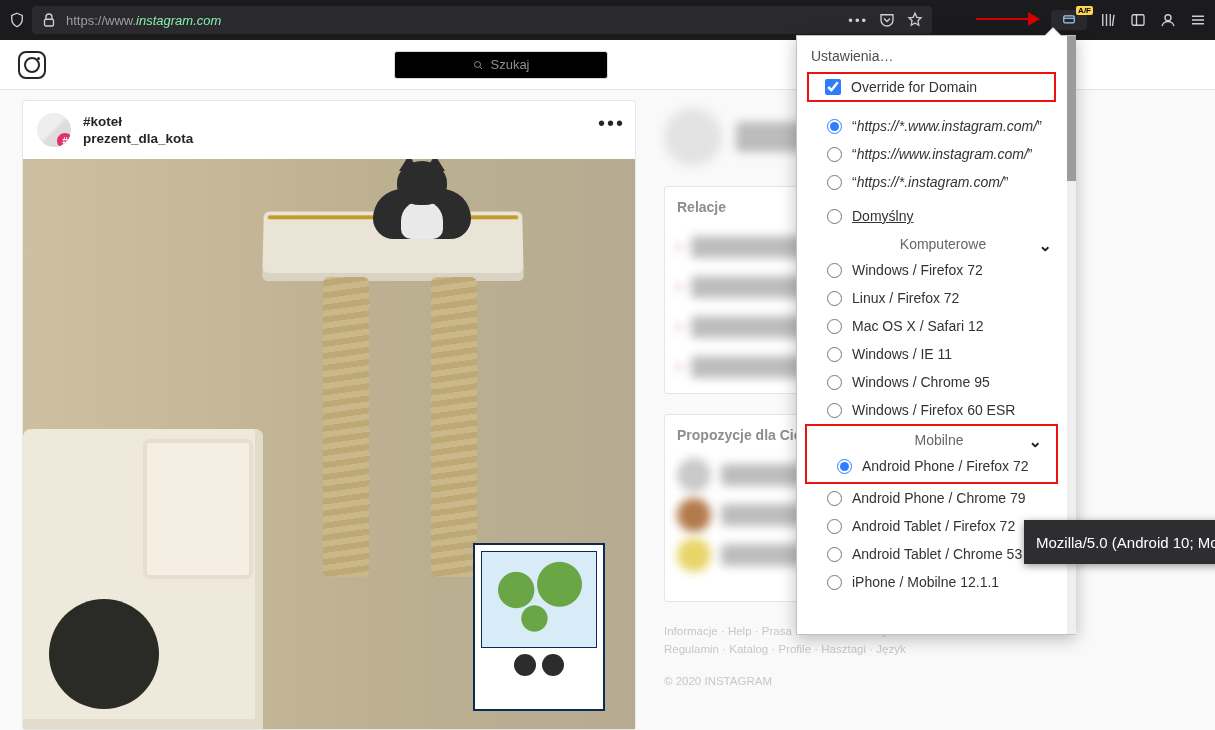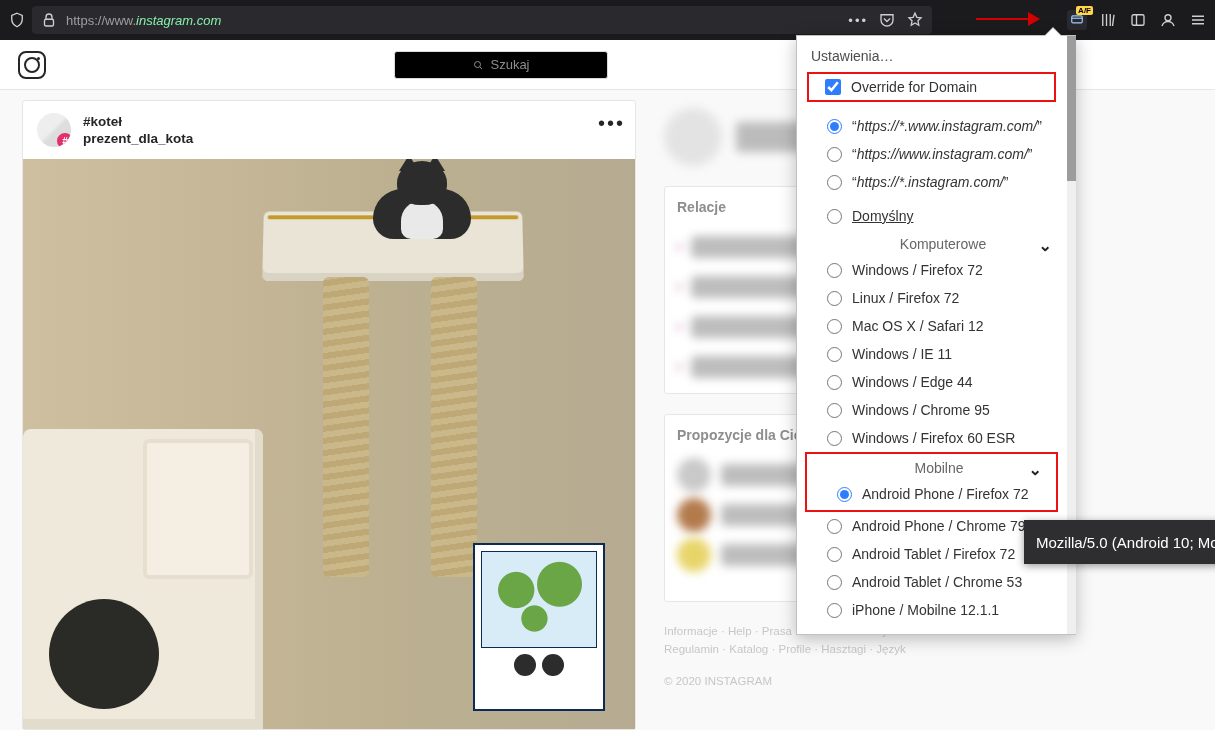--- a/index.html
+++ b/index.html
@@ -6,21 +6,21 @@
   body { width: 1215px; height: 730px; background: #f9f9f9; overflow: hidden; position: relative; }
 
   
   .chrome { background: #1b1b1d; height: 40px; display: flex; align-items: center; padding: 0 8px; gap: 6px; position: relative; }
   .chrome .addr-bar { flex: 0 0 900px; height: 28px; background: #2a2a2e; border-radius: 4px; display: flex; align-items: center; padding: 0 8px; color: #b0b0b0; font-size: 13px; gap: 8px; position: relative; }
   .chrome .addr-bar .url { color: #9e9e9e; }
   .chrome .addr-bar .url .hl { color: #86efac; font-style: italic; }
   .chrome .right-icons { display: flex; align-items: center; gap: 12px; margin-left: auto; }
   .chrome svg, .chrome .icon { color: #cfcfd0; }
   .icon-box { width: 18px; height: 18px; display:flex; align-items:center; justify-content:center; }
-  .ext-icon { width: 20px; height: 20px; background: #2a2a2e; border-radius: 3px; position: relative; display:flex; align-items:center; justify-content:center; }
+  .ext-icon { width: 36px; height: 20px; background: #2a2a2e; border-radius: 3px; position: relative; display:flex; align-items:center; justify-content:center; }
   .ext-icon .badge { position:absolute; top:-4px; right:-6px; background:#ffd54f; color:#000; font-size:8px; padding:0 2px; border-radius:2px; font-weight:700; }
 
   .red-arrow { position:absolute; left: 976px; top: 12px; width: 64px; height: 14px; pointer-events:none; }
   .red-arrow .shaft { position:absolute; top:6px; left:0; width:52px; height:2px; background:#d40000; }
   .red-arrow .head  { position:absolute; right:0; top:0; width:0; height:0; border-left:12px solid #d40000; border-top:7px solid transparent; border-bottom:7px solid transparent; }
 
   
   .ig-bar { position:absolute; top:40px; left:0; right:0; height:50px; background:#fff; border-bottom:1px solid #e6e6e6; display:flex; align-items:center; padding-left:18px; }
   .ig-logo { width:28px; height:28px; border:2px solid #262626; border-radius:8px; position:relative; }
   .ig-logo::before { content:""; position:absolute; width:12px; height:12px; border:2px solid #262626; border-radius:50%; top:50%; left:50%; transform:translate(-50%,-50%); }
@@ -313,24 +313,20 @@
     <label class="opt">
         <input type="radio" name="ua" style="">
         <span>Mac OS X / Safari 12</span>
       </label>
     <label class="opt">
         <input type="radio" name="ua" style="">
         <span>Windows / IE 11</span>
       </label>
     <label class="opt">
         <input type="radio" name="ua" style="">
-        <span>Windows / Edge 44</span>
-      </label>
-    <label class="opt">
-        <input type="radio" name="ua" style="">
         <span>Windows / Chrome 95</span>
       </label>
     <label class="opt">
         <input type="radio" name="ua" style="">
         <span>Windows / Firefox 60 ESR</span>
       </label>
 
     <div class="mobile-wrap">
       <div class="section">
         <span>Mobilne</span><span class="chev">⌄</span>

